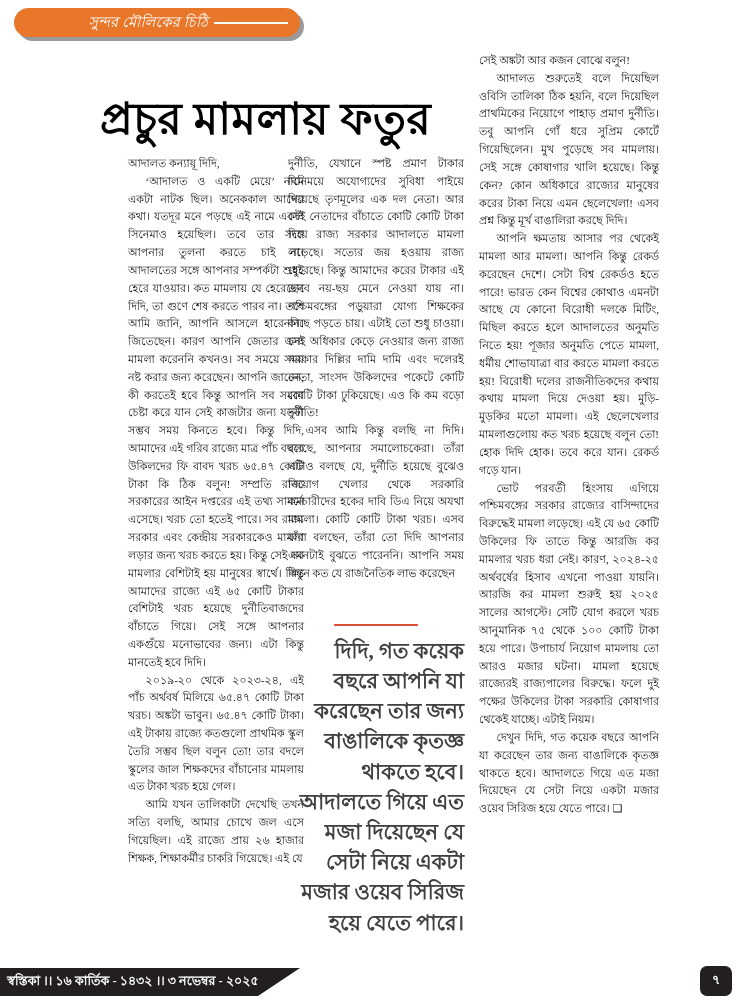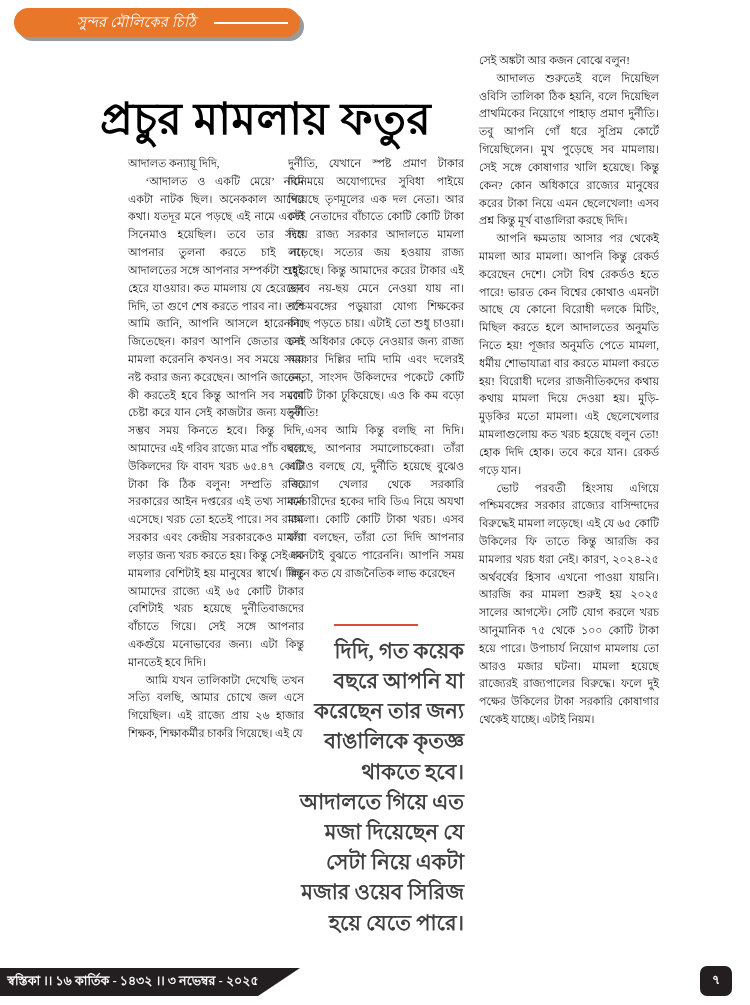--- a/index.html
+++ b/index.html
@@ -46,21 +46,21 @@
     padding-right: 0;
     box-sizing: border-box;
   }
   .header-kicker {
     color: #ffffff;
     font-size: 14.5px;
     font-style: italic;
     letter-spacing: 0.2px;
     font-family: "Liberation Serif", "DejaVu Serif", serif;
     white-space: nowrap;
-    margin-right: 18px;
+    margin-right: 6px;
   }
   .header-rule {
     width: 74px;
     height: 2px;
     background: #ffffff;
     margin-right: 12px;
   }
 
   
   .page-title {
@@ -168,34 +168,36 @@
     <span class="header-kicker">সুন্দর মৌলিকের চিঠি</span>
     <span class="header-rule"></span>
   </div>
 </div>
 
 <h1 class="page-title">প্রচুর মামলায় ফতুর</h1>
 
 <div class="col" id="col-1">
   <p class="no-indent">আদালত কন্যায়ূ দিদি,</p>
   <p>‘আদালত ও একটি মেয়ে’ নামে একটা নাটক ছিল। অনেককাল আগের কথা। যতদূর মনে পড়ছে এই নামে একটা সিনেমাও হয়েছিল। তবে তার সঙ্গে আপনার তুলনা করতে চাই না। আদালতের সঙ্গে আপনার সম্পর্কটা শুধুই হেরে যাওয়ার। কত মামলায় যে হেরেছেন দিদি, তা গুণে শেষ করতে পারব না। তবে আমি জানি, আপনি আসলে হারেননি। জিতেছেন। কারণ আপনি জেতার জন্য মামলা করেননি কখনও। সব সময়ে সময় নষ্ট করার জন্য করেছেন। আপনি জানেন, কী করতেই হবে কিন্তু আপনি সব সময়ে চেষ্টা করে যান সেই কাজটার জন্য যতটা সম্ভব সময় কিনতে হবে। কিন্তু দিদি, আমাদের এই গরিব রাজ্যে মাত্র পাঁচ বছরে উকিলদের ফি বাবদ খরচ ৬৫.৪৭ কোটি টাকা কি ঠিক বলুন! সম্প্রতি রাজ্য সরকারের আইন দপ্তরের এই তথ্য সামনে এসেছে। খরচ তো হতেই পারে। সব রাজ্য সরকার এবং কেন্দ্রীয় সরকারকেও মামলা লড়ার জন্য খরচ করতে হয়। কিন্তু সেই সব মামলার বেশিটাই হয় মানুষের স্বার্থে। কিন্তু আমাদের রাজ্যে এই ৬৫ কোটি টাকার বেশিটাই খরচ হয়েছে দুর্নীতিবাজদের বাঁচাতে গিয়ে। সেই সঙ্গে আপনার একগুঁয়ে মনোভাবের জন্য। এটা কিন্তু মানতেই হবে দিদি।</p>
+  <p>২০১৯-২০ থেকে ২০২৩-২৪, এই পাঁচ অর্থবর্ষ মিলিয়ে ৬৫.৪৭ কোটি টাকা খরচ। অঙ্কটা ভাবুন। ৬৫.৪৭ কোটি টাকা। এই টাকায় রাজ্যে কতগুলো প্রাথমিক স্কুল তৈরি সম্ভব ছিল বলুন তো! তার বদলে স্কুলের জাল শিক্ষকদের বাঁচানোর মামলায় এত টাকা খরচ হয়ে গেল।</p>
   <p>আমি যখন তালিকাটা দেখেছি তখন সত্যি বলছি, আমার চোখে জল এসে গিয়েছিল। এই রাজ্যে প্রায় ২৬ হাজার শিক্ষক, শিক্ষাকর্মীর চাকরি গিয়েছে। এই যে</p>
 </div>
 
 <div class="col" id="col-2">
   <p class="no-indent">দুর্নীতি, যেখানে স্পষ্ট প্রমাণ টাকার বিনিময়ে অযোগ্যদের সুবিধা পাইয়ে দিয়েছে তৃণমূলের এক দল নেতা। আর সেই নেতাদের বাঁচাতে কোটি কোটি টাকা দিয়ে রাজ্য সরকার আদালতে মামলা লড়েছে। সত্যের জয় হওয়ায় রাজ্য হেরেছে। কিন্তু আমাদের করের টাকার এই ভাবে নয়-ছয় মেনে নেওয়া যায় না। পশ্চিমবঙ্গের পড়ুয়ারা যোগ্য শিক্ষকের কাছে পড়তে চায়। এটাই তো শুধু চাওয়া। সেই অধিকার কেড়ে নেওয়ার জন্য রাজ্য সরকার দিল্লির দামি দামি এবং দলেরই নেতা, সাংসদ উকিলদের পকেটে কোটি কোটি টাকা ঢুকিয়েছে। এও কি কম বড়ো দুর্নীতি!</p>
   <p>এসব আমি কিন্তু বলছি না দিদি। বলছে, আপনার সমালোচকেরা। তাঁরা এটাও বলছে যে, দুর্নীতি হয়েছে বুঝেও নিয়োগ খেলার থেকে সরকারি কর্মচারীদের হকের দাবি ডিএ নিয়ে অযথা মামলা। কোটি কোটি টাকা খরচ। এসব যাঁরা বলছেন, তাঁরা তো দিদি আপনার এমনটাই বুঝতে পারেননি। আপনি সময় কিনে কত যে রাজনৈতিক লাভ করেছেন</p>
 </div>
 
 <div class="pullquote">
   <div class="pq-rule"></div>
   <div class="pq-text">দিদি, গত কয়েক বছরে আপনি যা করেছেন তার জন্য বাঙালিকে কৃতজ্ঞ থাকতে হবে। আদালতে গিয়ে এত মজা দিয়েছেন যে সেটা নিয়ে একটা মজার ওয়েব সিরিজ হয়ে যেতে পারে।</div>
 </div>
 
 <div class="col" id="col-3">
   <p class="no-indent">সেই অঙ্কটা আর কজন বোঝে বলুন!</p>
   <p>আদালত শুরুতেই বলে দিয়েছিল ওবিসি তালিকা ঠিক হয়নি, বলে দিয়েছিল প্রাথমিকের নিয়োগে পাহাড় প্রমাণ দুর্নীতি। তবু আপনি গোঁ ধরে সুপ্রিম কোর্টে গিয়েছিলেন। মুখ পুড়েছে সব মামলায়। সেই সঙ্গে কোষাগার খালি হয়েছে। কিন্তু কেন? কোন অধিকারে রাজ্যের মানুষের করের টাকা নিয়ে এমন ছেলেখেলা! এসব প্রশ্ন কিন্তু মূর্খ বাঙালিরা করছে দিদি।</p>
   <p>আপনি ক্ষমতায় আসার পর থেকেই মামলা আর মামলা। আপনি কিন্তু রেকর্ড করেছেন দেশে। সেটা বিশ্ব রেকর্ডও হতে পারে! ভারত কেন বিশ্বের কোথাও এমনটা আছে যে কোনো বিরোধী দলকে মিটিং, মিছিল করতে হলে আদালতের অনুমতি নিতে হয়! পূজার অনুমতি পেতে মামলা, ধর্মীয় শোভাযাত্রা বার করতে মামলা করতে হয়! বিরোধী দলের রাজনীতিকদের কথায় কথায় মামলা দিয়ে দেওয়া হয়। মুড়ি-মুড়কির মতো মামলা। এই ছেলেখেলার মামলাগুলোয় কত খরচ হয়েছে বলুন তো! হোক দিদি হোক। তবে করে যান। রেকর্ড গড়ে যান।</p>
   <p>ভোট পরবর্তী হিংসায় এগিয়ে পশ্চিমবঙ্গের সরকার রাজ্যের বাসিন্দাদের বিরুদ্ধেই মামলা লড়েছে। এই যে ৬৫ কোটি উকিলের ফি তাতে কিন্তু আরজি কর মামলার খরচ ধরা নেই। কারণ, ২০২৪-২৫ অর্থবর্ষের হিসাব এখনো পাওয়া যায়নি। আরজি কর মামলা শুরুই হয় ২০২৫ সালের আগস্টে। সেটি যোগ করলে খরচ আনুমানিক ৭৫ থেকে ১০০ কোটি টাকা হয়ে পারে। উপাচার্য নিয়োগ মামলায় তো আরও মজার ঘটনা। মামলা হয়েছে রাজ্যেরই রাজ্যপালের বিরুদ্ধে। ফলে দুই পক্ষের উকিলের টাকা সরকারি কোষাগার থেকেই যাচ্ছে। এটাই নিয়ম।</p>
+  <p>দেখুন দিদি, গত কয়েক বছরে আপনি যা করেছেন তার জন্য বাঙালিকে কৃতজ্ঞ থাকতে হবে। আদালতে গিয়ে এত মজা দিয়েছেন যে সেটা নিয়ে একটা মজার ওয়েব সিরিজ হয়ে যেতে পারে।  ❑</p>
 </div>
 
 <div class="footer-banner">স্বস্তিকা ।। ১৬ কার্তিক - ১৪৩২ ।। ৩ নভেম্বর - ২০২৫</div>
 <div class="page-number-badge">৭</div>
 
 </body></html>

